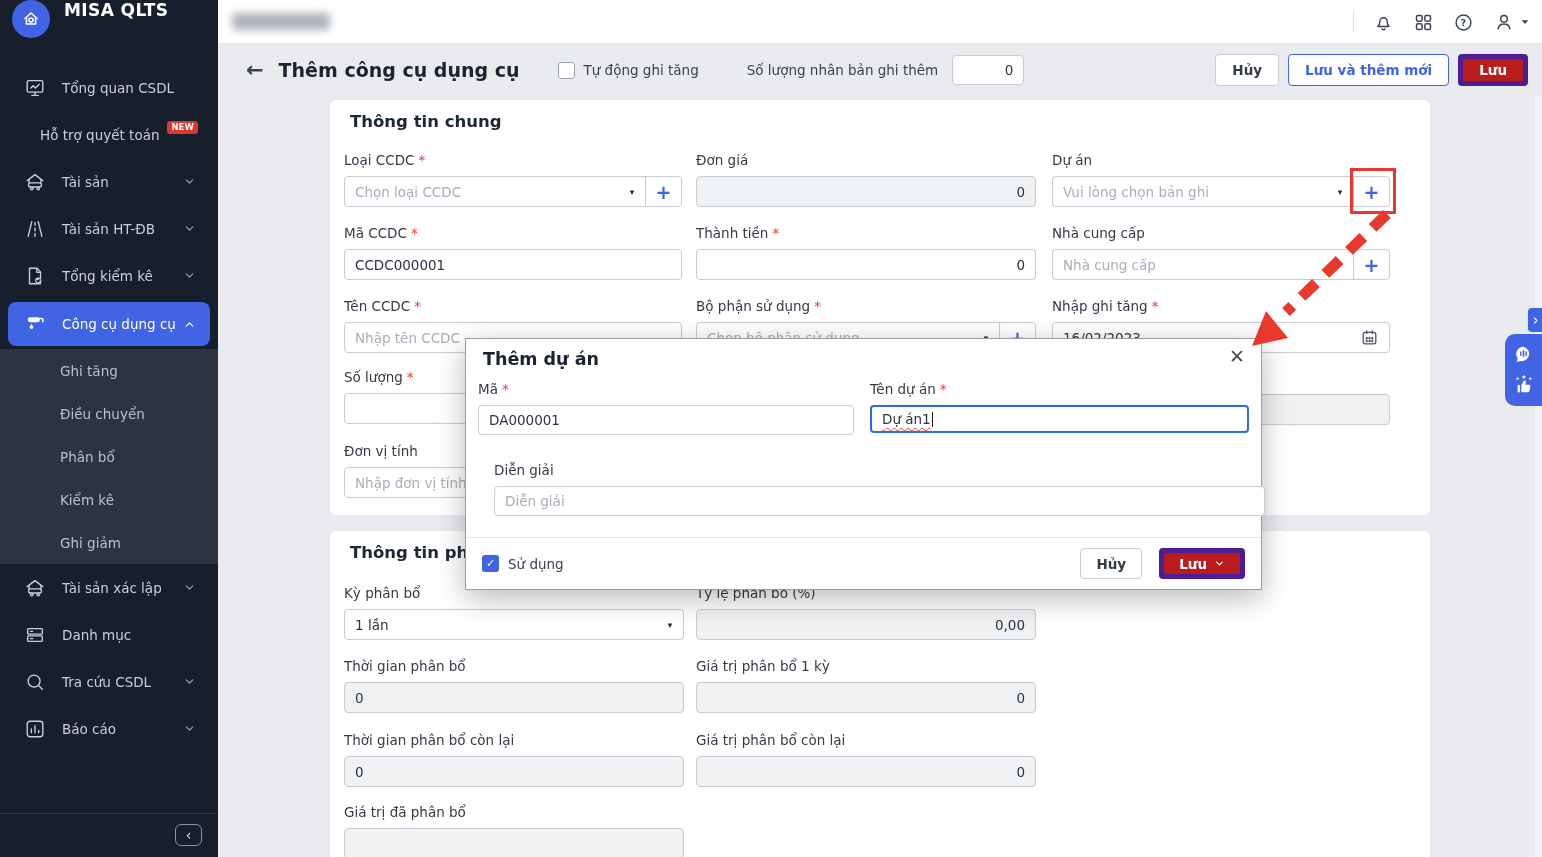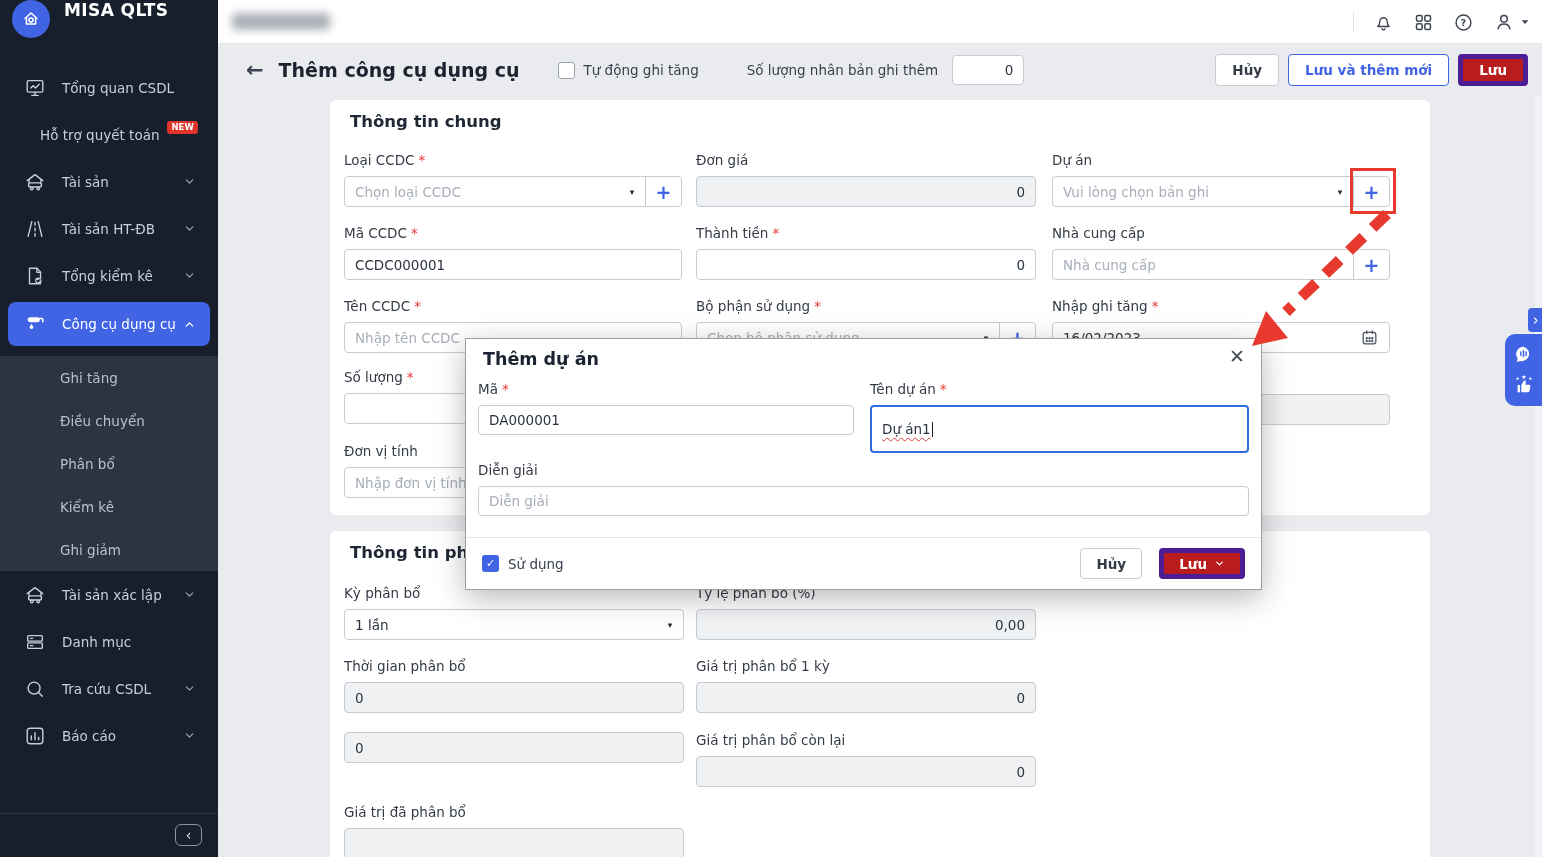--- a/index.html
+++ b/index.html
@@ -10,21 +10,21 @@
   .sidebar{position:absolute;left:0;top:0;width:218px;height:857px;background:#171f2d;z-index:20}
   .brand{display:flex;align-items:flex-start;height:64px;padding-left:12px;gap:14px}
   .brand-logo{width:38px;height:38px;border-radius:50%;background:#4064e3;display:flex;align-items:center;justify-content:center;flex:none}
   .brand-name{color:#fff;font-size:17px;font-weight:700;letter-spacing:.4px}
   .s-item{display:flex;align-items:center;height:47px;padding:0 22px 0 24px;color:#c9cfd9;cursor:pointer}
   .s-label{margin-left:16px;font-size:13.5px;white-space:nowrap}
   .s-chev{margin-left:auto;color:#97a0af}
   .badge{margin-left:8px;transform:translateY(-7px);background:#e0352c;color:#fff;font-size:8.5px;font-weight:700;padding:2px 4px;border-radius:3px;line-height:1}
   .s-item.active{margin:3px 8px 0 8px;height:44px;border-radius:8px;background:#4064e3;color:#fff;padding:0 14px 0 16px;font-weight:400}
   .s-item.active .s-chev{color:#fff}
-  .submenu{background:#2c3442;margin-top:10px}
+  .submenu{background:#2c3442;margin-top:3px}
   .sub-item{display:flex;align-items:center;height:43px;padding-left:60px;color:#b9c0ca;cursor:pointer;font-size:13.5px}
   .side-foot{position:absolute;left:0;right:0;bottom:0;height:44px;border-top:1px solid #2d3543}
   .collapse-btn{position:absolute;right:16px;bottom:11px;width:27px;height:22px;border:1.5px solid #8893a3;border-radius:6px;color:#e2e6ec;display:flex;align-items:center;justify-content:center;font-size:14px;line-height:1;cursor:pointer}
   
   .topbar{position:absolute;left:218px;top:0;right:0;height:44px;background:#fff;border-bottom:1px solid #e4e6e9;z-index:10}
   .blur-blob{position:absolute;left:14px;top:13px;width:98px;height:17px;background:#989da6;border-radius:4px;filter:blur(4px);opacity:.8}
   .top-icons{position:absolute;right:12px;top:0;height:44px;display:flex;align-items:center;gap:19px;color:#3c4350}
   .vdiv{width:1px;height:22px;background:#e0e3e7}
   .usr{display:flex;align-items:center;gap:5px;cursor:pointer}
   
@@ -446,20 +446,23 @@
     <div class="fld" style="left:366px;top:127px;width:340px">
       <div class="lbl">
           <span>Giá trị phân bổ 1 kỳ</span>
         </div>
       <div class="inp dis r">
           <span>0</span>
         </div>
     </div>
 
     <div class="fld" style="left:14px;top:201px;width:340px">
+      <div class="lbl">
+          <span>Thời gian phân bổ còn lại</span>
+        </div>
       <div class="inp dis">
           <span>0</span>
         </div>
     </div>
     <div class="fld" style="left:366px;top:201px;width:340px">
       <div class="lbl">
           <span>Giá trị phân bổ còn lại</span>
         </div>
       <div class="inp dis r">
           <span>0</span>
@@ -485,26 +488,26 @@
         </div>
       <div class="inp" style="height:30px">
           <span>DA000001</span>
         </div>
     </div>
     <div class="fld" style="left:404px;top:42px;width:379px">
       <div class="lbl">
           <span>Tên dự án</span>
           <span class="req">*</span>
         </div>
-      <div class="inp inp-focus" style="height:48px">
+      <div class="inp inp-focus" style="height:28px">
         <span class="squig">Dự án1</span>
         <span class="caret-line"></span>
       </div>
     </div>
-    <div class="fld" style="left:12px;top:123px;width:771px">
+    <div class="fld" style="left:28px;top:123px;width:771px">
       <div class="lbl">
           <span>Diễn giải</span>
         </div>
       <div class="inp" style="height:30px">
           <span class="ph">Diễn giải</span>
         </div>
     </div>
 
     <div class="m-foot">
       <span class="cb-checked">

